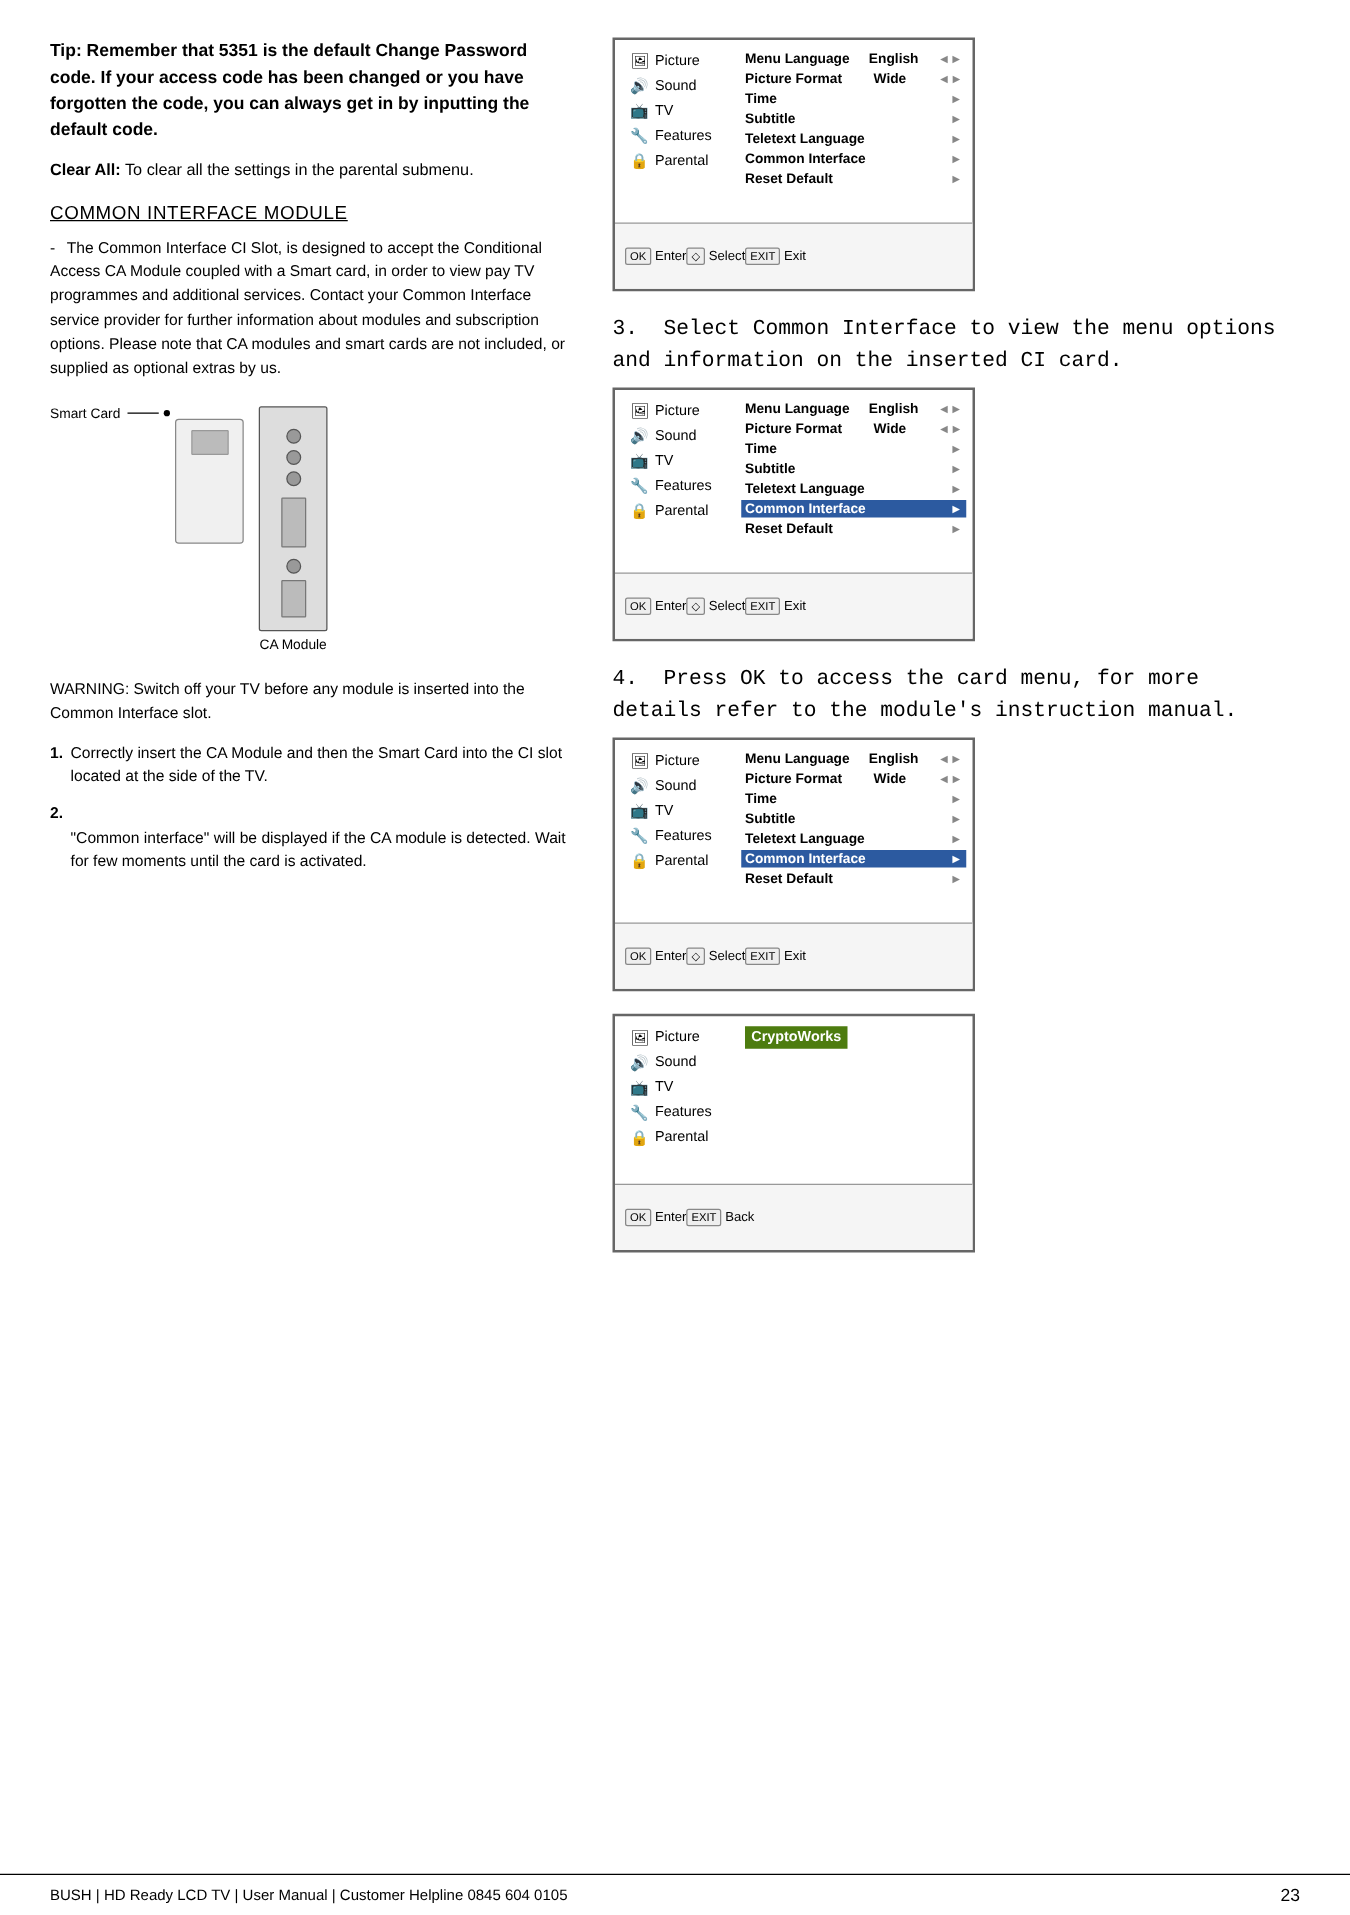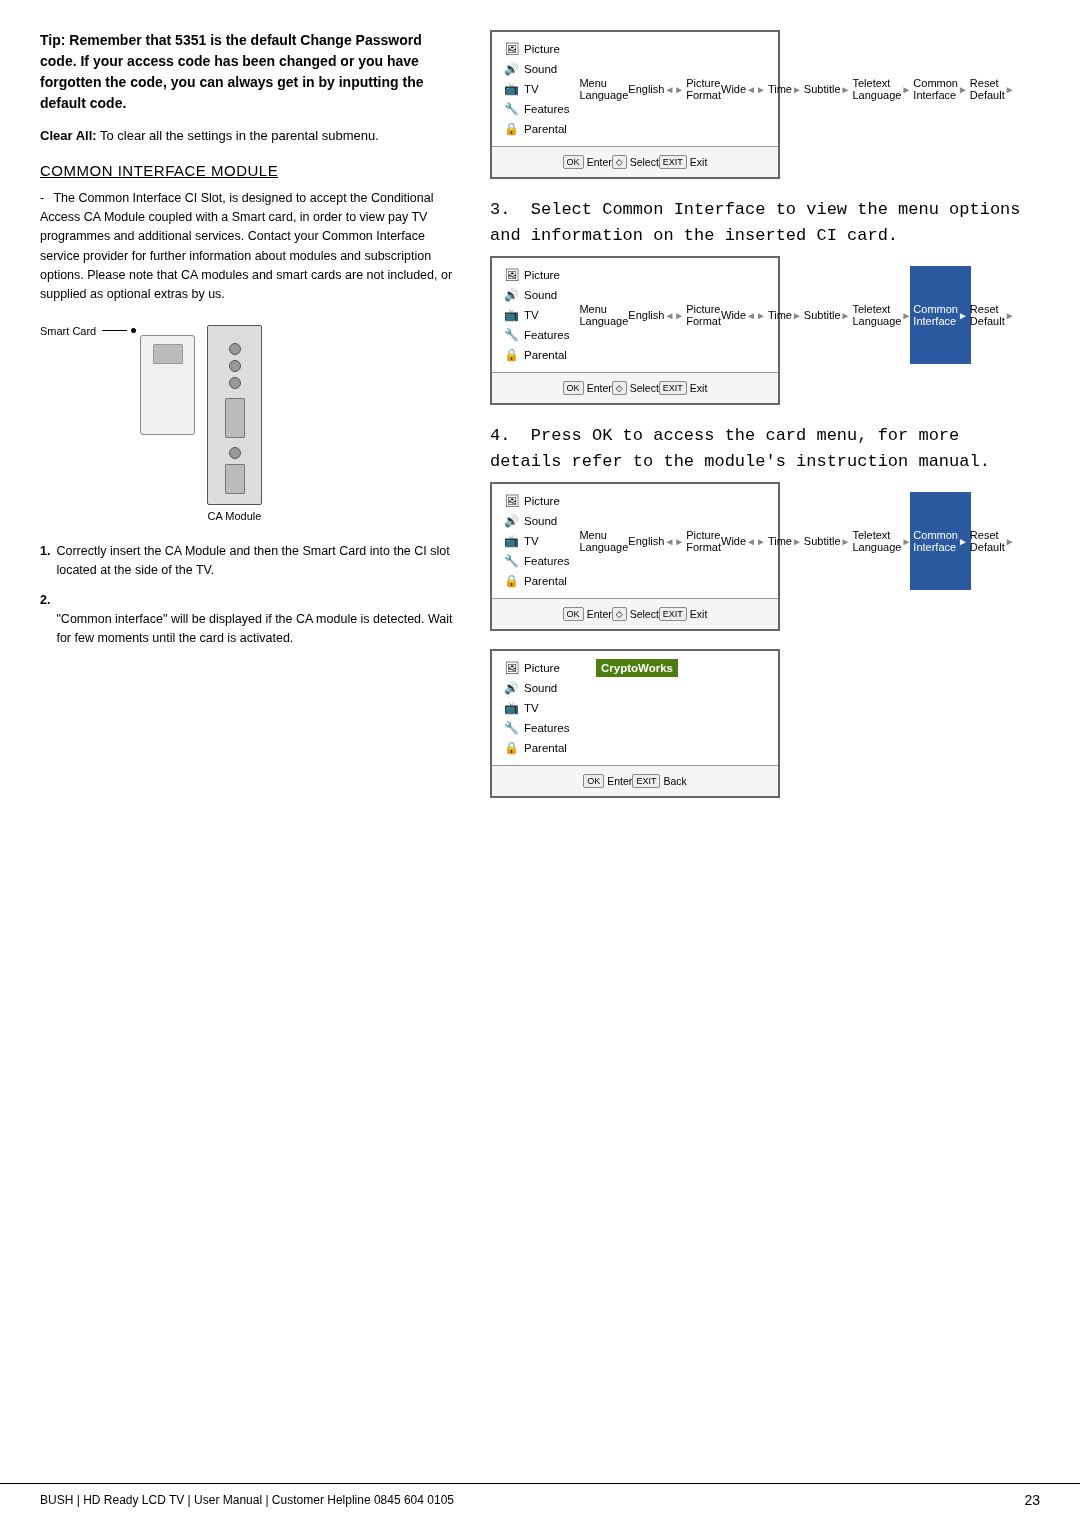--- a/index.html
+++ b/index.html
@@ -146,23 +146,24 @@
     .menu-left {
       width: 90px;
       display: flex;
       flex-direction: column;
       gap: 2px;
     }
 
     .menu-right {
       flex: 1;
       display: flex;
-      flex-direction: row;
+      flex-direction: column;
       gap: 2px;
       padding-left: 6px;
+      font-weight: bold;
     }
 
     .menu-item {
       display: flex;
       align-items: center;
       gap: 4px;
       font-size: 11.5px;
       padding: 2px 4px;
       border-radius: 2px;
       cursor: pointer;
@@ -198,24 +199,25 @@
       color: #888;
     }
 
     .menu-row.highlighted .menu-row-arrow {
       color: #fff;
     }
 
     .menu-footer {
       border-top: 1px solid #999;
       display: flex;
-      justify-content: center;
-      padding: 8px 8px;
+      justify-content: flex-start;
+      padding: 19px 8px;
       font-size: 10.5px;
       background: #f5f5f5;
+      margin-top: 20px;
     }
 
     .footer-item {
       display: flex;
       align-items: center;
       gap: 3px;
     }
 
     .footer-key {
       border: 1px solid #888;
@@ -235,21 +237,21 @@
       font-weight: bold;
       padding: 3px 5px;
       background: #4d7c0f;
       color: #fff;
       display: inline-block;
     }
 
     
     .page-footer {
       position: absolute;
-      bottom: 16px;
+      bottom: 0;
       left: 0;
       right: 0;
       border-top: 1.5px solid #000;
       padding: 8px 40px;
       display: flex;
       justify-content: space-between;
       align-items: center;
       font-size: 12px;
     }
 
@@ -311,20 +313,21 @@
             <div class="circle-detail"></div>
             <div style="width:20px;height:40px;border:1px solid #777;background:#bbb;border-radius:1px;margin:4px 0;"></div>
             <div class="circle-detail"></div>
             <div style="width:20px;height:30px;border:1px solid #777;background:#bbb;border-radius:1px;"></div>
           </div>
           <div class="ca-module-label">CA Module</div>
         </div>
       </div>
     </div>
 
+    <p class="warning-text">WARNING: Switch off your TV before any module is inserted into the Common Interface slot.</p>
 
     <div class="numbered-item">
       <span class="num">1.</span>
       <span>Correctly insert the CA Module and then the Smart Card into the CI slot located at the side of the TV.</span>
     </div>
 
     <div class="numbered-item">
       <span class="num">2.</span>
       <div>
         <br>

